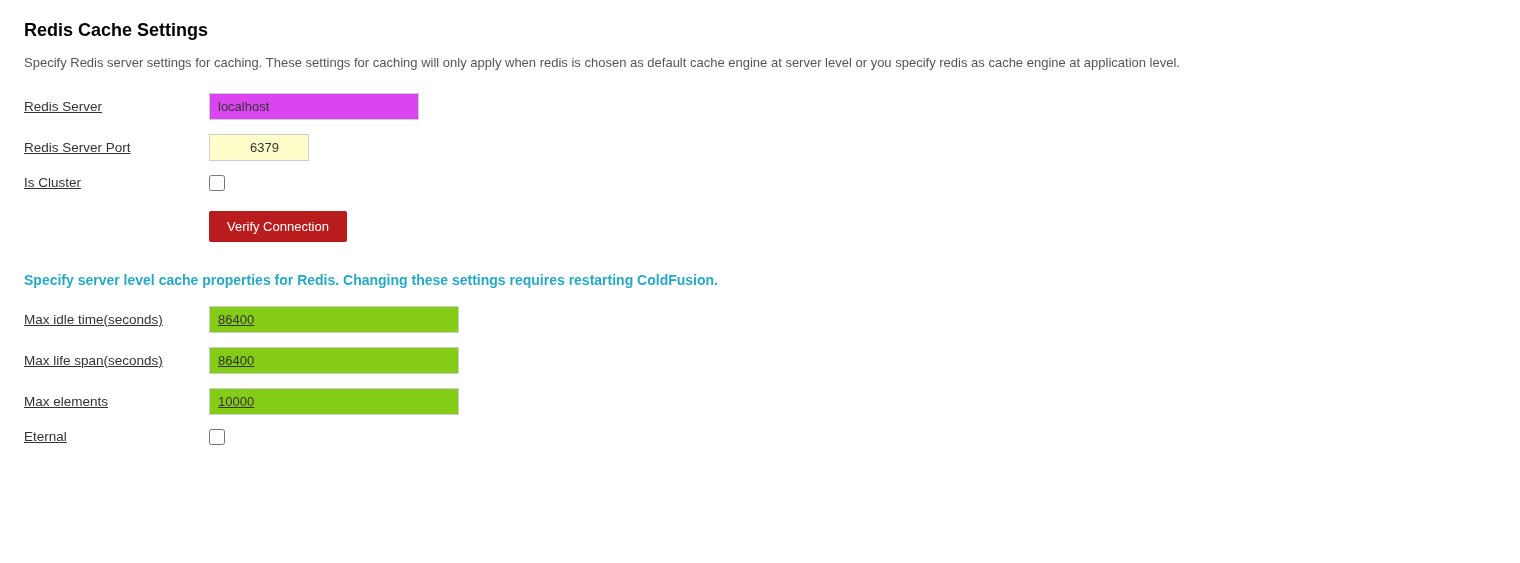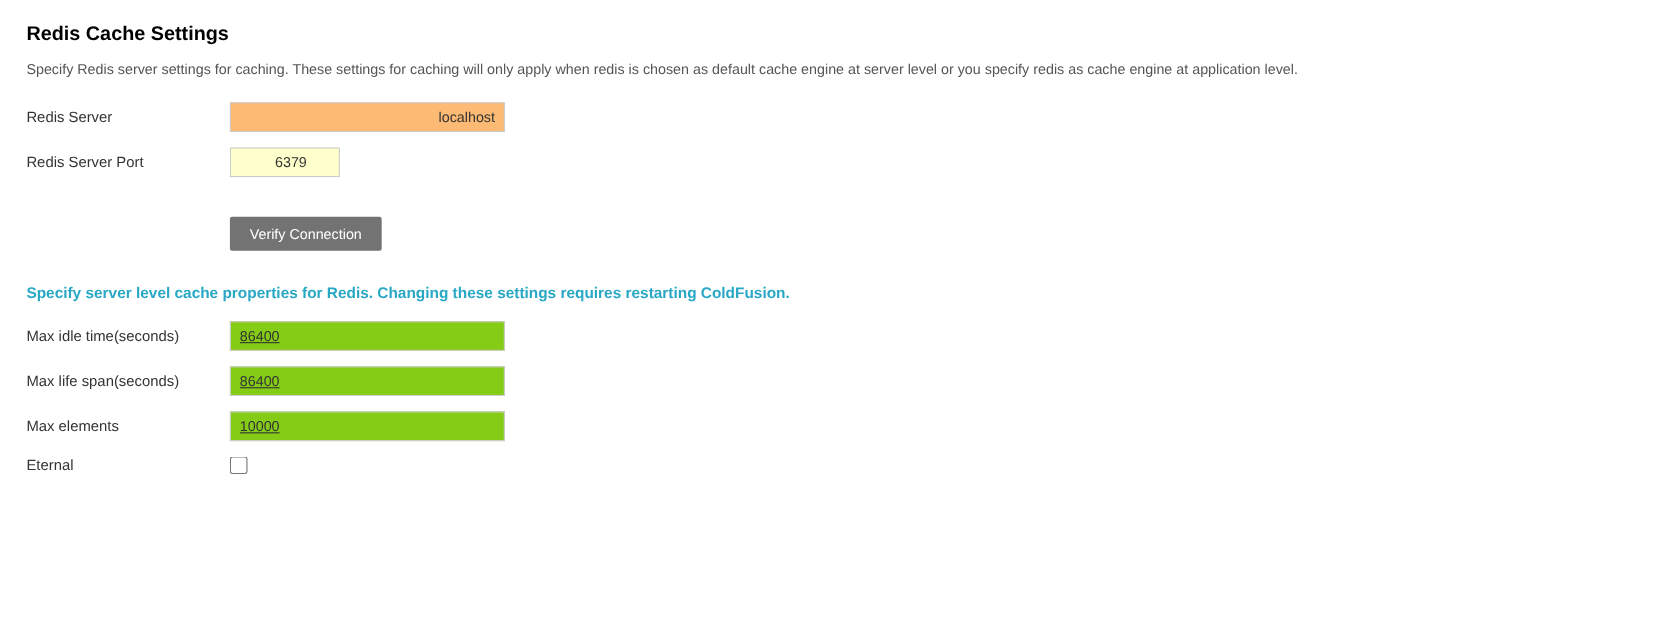--- a/index.html
+++ b/index.html
@@ -38,34 +38,34 @@
       display: flex;
       align-items: center;
       margin-bottom: 14px;
     }
 
     .form-label {
       width: 185px;
       font-size: 13.5px;
       color: #333;
       flex-shrink: 0;
+      text-decoration: underline;
     }
 
     .form-input {
       border: 1px solid #ccc;
       padding: 5px 8px;
       font-size: 13px;
       outline: none;
       color: #333;
     }
 
     .input-server {
-      width: 250px;
-      background-color: #fdba74;
-      text-align: right;
+      width: 210px;
+      background-color: #d946ef;
     }
 
     .input-port {
       width: 100px;
       background-color: #ffffcc;
       padding-left: 40px;
     }
 
     .input-password {
       width: 250px;
@@ -78,28 +78,28 @@
       text-decoration: underline;
     }
 
     .checkbox-input {
       width: 16px;
       height: 16px;
       cursor: pointer;
     }
 
     .verify-btn {
-      background-color: #737373;
+      background-color: #b91c1c;
       color: #fff;
       border: none;
       padding: 8px 18px;
       font-size: 13px;
       cursor: pointer;
       border-radius: 2px;
-      margin-top: 22px;
+      margin-top: 6px;
       margin-bottom: 6px;
     }
 
     .section-note {
       color: #29a8c5;
       font-size: 14px;
       font-weight: bold;
       margin-bottom: 18px;
       margin-top: 10px;
     }
@@ -117,20 +117,24 @@
     <label class="form-label">Redis Server</label>
     <input type="text" class="form-input input-server" value="localhost" style="">
   </div>
 
   <div class="form-row">
     <label class="form-label">Redis Server Port</label>
     <input type="text" class="form-input input-port" value="6379" style="">
   </div>
 
 
+  <div class="form-row">
+    <label class="form-label">Is Cluster</label>
+    <input type="checkbox" class="checkbox-input" style="">
+  </div>
 
   <div class="form-row">
     <div class="form-label"></div>
     <button class="verify-btn">Verify Connection</button>
   </div>
 
 </div>
 
 <p class="section-note">Specify server level cache properties for Redis. Changing these settings requires restarting ColdFusion.</p>
 

